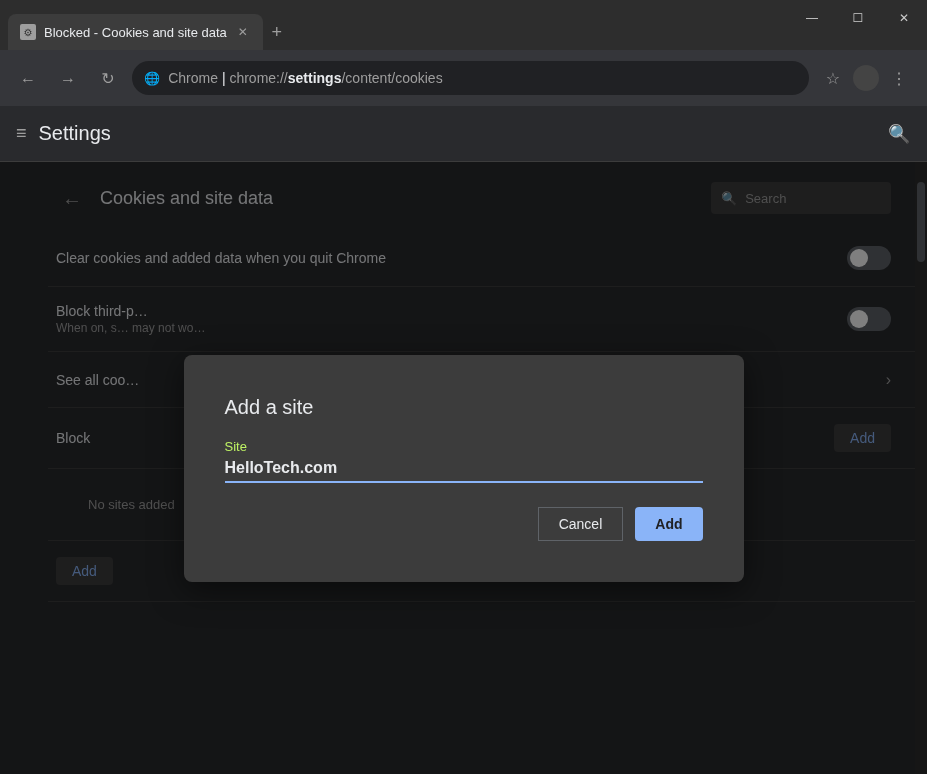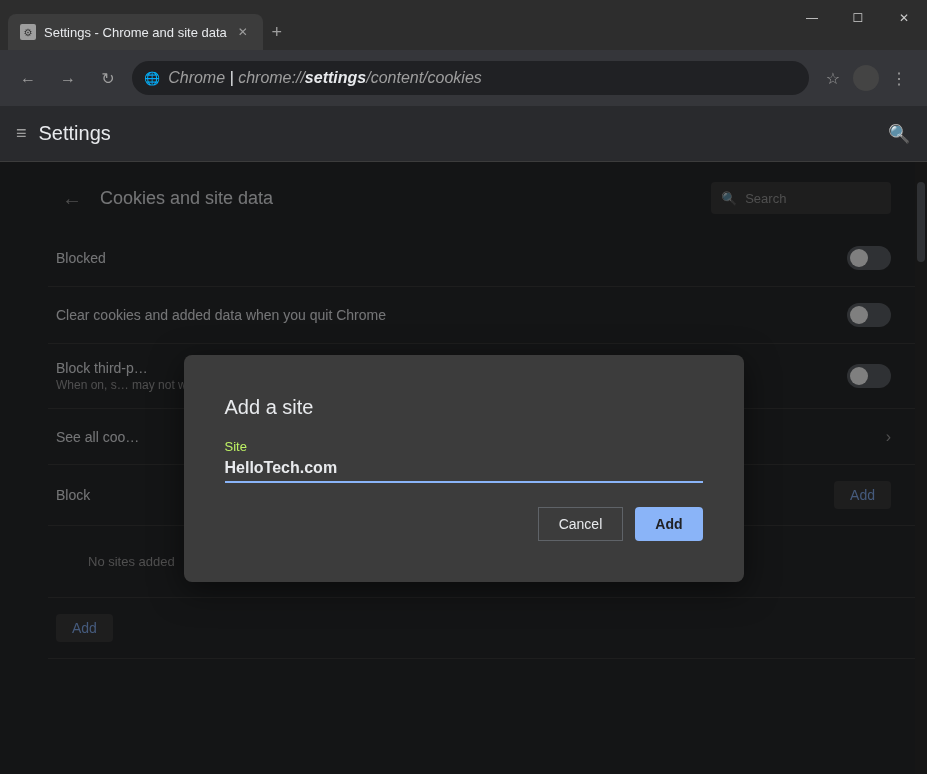--- a/index.html
+++ b/index.html
@@ -122,24 +122,23 @@
       display: flex;
       align-items: center;
       padding: 0 12px;
       gap: 8px;
     }
     .url-icon {
       font-size: 13px;
       color: #9e9e9e;
     }
     .url-text {
-      font-size: 16px;
+      font-size: 14px;
       color: #e8eaed;
       flex: 1;
-      font-style: italic;
     }
     .url-text .url-base { color: #9e9e9e; }
     .url-text .url-bold { font-weight: 600; color: #e8eaed; }
     .toolbar-icons {
       display: flex;
       align-items: center;
       gap: 4px;
     }
     .toolbar-icon {
       width: 32px;
@@ -376,21 +375,21 @@
       font-weight: 600;
       cursor: pointer;
     }
   </style>
 </head>
 <body>
 
 <div class="title-bar">
   <div class="tab">
     <div class="tab-favicon">⚙</div>
-    <span class="tab-title">Settings - Chrome and site data</span>
+    <span class="tab-title">Blocked - Cookies and site data</span>
     <div class="tab-close">✕</div>
   </div>
   <div class="new-tab-btn">+</div>
   <div class="window-controls">
     <div class="win-btn">—</div>
     <div class="win-btn">☐</div>
     <div class="win-btn win-close">✕</div>
   </div>
 </div>
 
@@ -424,24 +423,20 @@
 
     <div class="subpage-header">
       <div class="back-btn">←</div>
       <span class="subpage-title">Cookies and site data</span>
       <div class="subpage-search">
         <span style="font-size:13px;">🔍</span>
         <span style="font-size:13px;color:#9e9e9e;">Search</span>
       </div>
     </div>
 
-    <div class="settings-row">
-      <div class="row-label">Blocked</div>
-      <div class="toggle off"></div>
-    </div>
 
     <div class="settings-row">
       <div class="row-label">Clear cookies and added data when you quit Chrome</div>
       <div class="toggle off"></div>
     </div>
 
     <div class="settings-row">
       <div style="flex:1;">
         <div class="row-label">Block third-p…</div>
         <div class="row-sublabel">When on, s… may not wo…</div>

